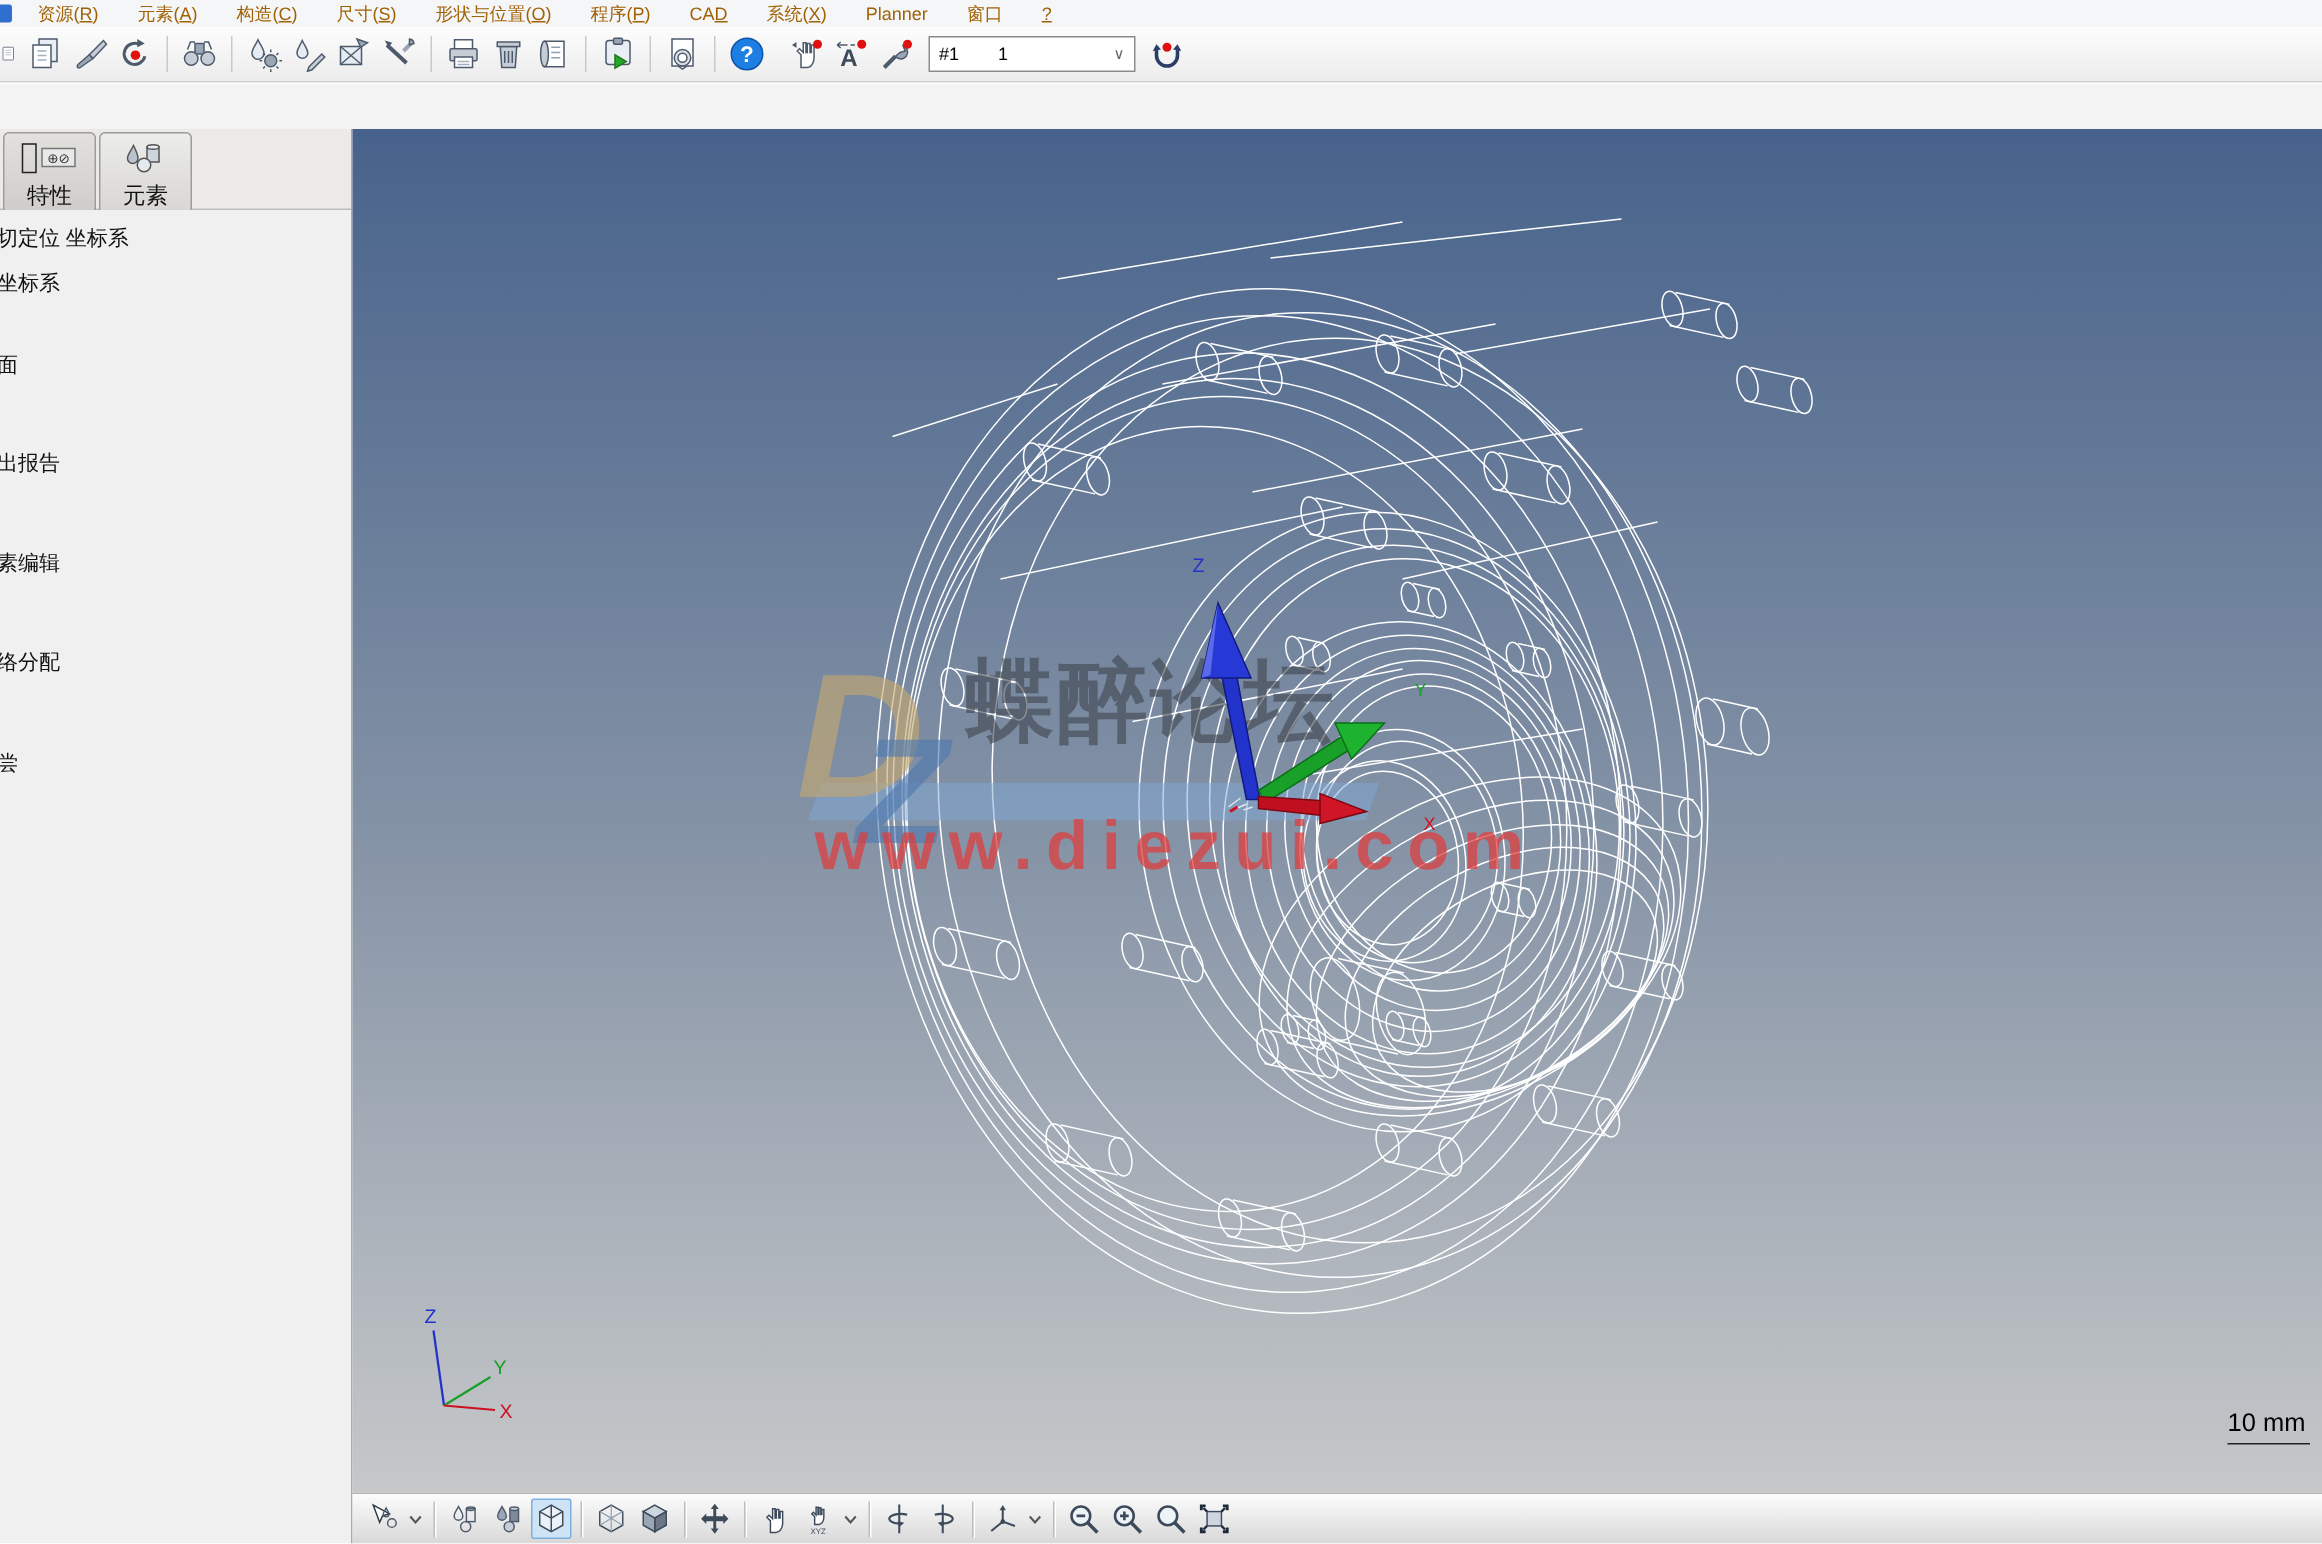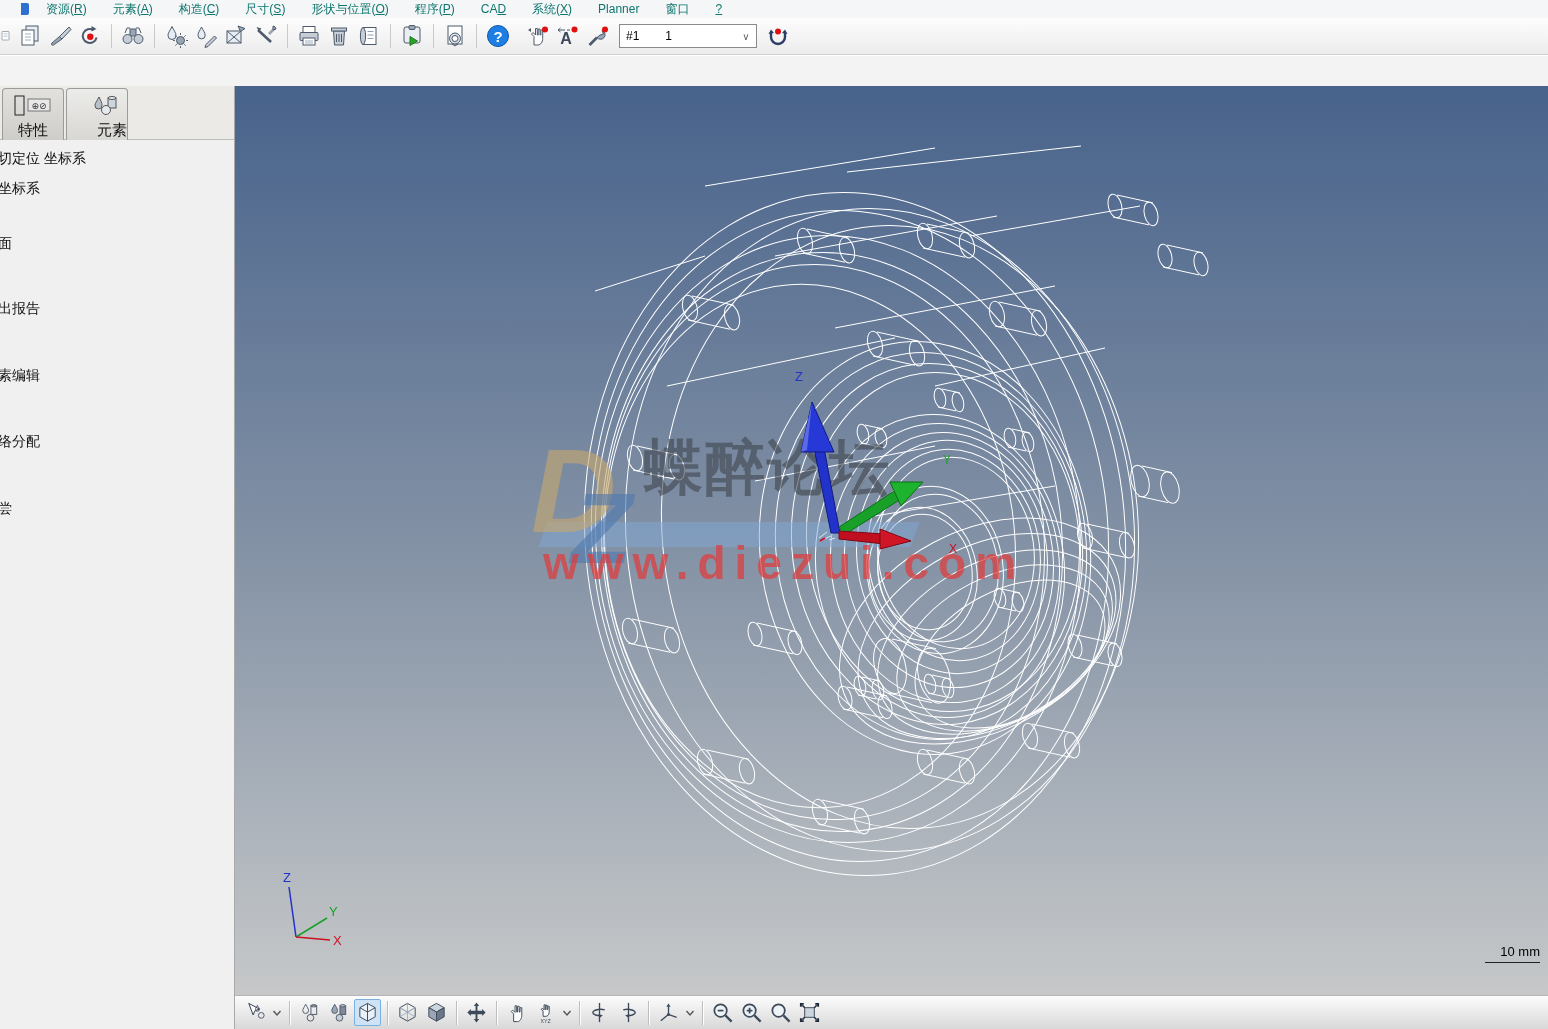--- a/index.html
+++ b/index.html
@@ -2,21 +2,21 @@
 <html><head>
 <meta charset="utf-8">
 <style>
   * { margin:0; padding:0; box-sizing:border-box; }
   html,body { width:1548px; height:1029px; overflow:hidden; background:#fff;
     font-family:"Liberation Sans","DejaVu Sans",sans-serif; }
   #app { position:relative; width:1548px; height:1029px; }
 
   
   #menubar { position:absolute; left:0; top:0; width:100%; height:18px;
-    background:#f5f6f7; display:flex; align-items:center; font-size:12px; color:#0f766e;padding-left:21px; }
+    background:#f5f6f7; display:flex; align-items:center; font-size:12px; color:#a16207; }
   .app-sliver { width:8px; height:12px; background:#2f6fd0; margin-right:4px; border-radius:0 2px 2px 0; }
   .menu-item { padding:0 13px 0 13px; white-space:nowrap; cursor:default; }
   .menu-item u { text-decoration:underline; }
 
   
   #toolbar { position:absolute; left:0; top:18px; width:100%; height:37px;
     background:linear-gradient(#fdfdfd,#ececec); border-bottom:1px solid #cfcfcf;
     display:flex; align-items:center; }
   .tbtn { width:28px; height:28px; display:flex; align-items:center; justify-content:center;
     margin:0 1px; border:1px solid transparent; border-radius:2px; }
@@ -33,21 +33,21 @@
   
   #substrip { position:absolute; left:0; top:56px; width:100%; height:30px; background:#f3f3f3; }
 
   
   #sidepanel { position:absolute; left:0; top:86px; width:235px; height:943px;
     background:#f0f0f0; border-right:1px solid #a9a9a9; }
   #tabs { display:flex; height:54px; padding-top:2px; border-bottom:1px solid #bdbdbd; background:#eceae6; }
   .tab { width:62px; height:52px; margin-left:2px; border:1px solid #9b9b9b; border-bottom:none;
     border-radius:4px 4px 0 0; background:linear-gradient(#e3e1dd,#cfcdc9);
     display:flex; flex-direction:column; align-items:center; justify-content:flex-start; padding-top:4px; }
-  .tab.sel { background:linear-gradient(#ececea,#d9d7d3);align-items:flex-end; }
+  .tab.sel { background:linear-gradient(#ececea,#d9d7d3); }
   .tab .lbl { font-size:15px; color:#111; margin-top:3px; }
   .tab .ticon { height:26px; display:flex; align-items:center; }
   #side-items { position:relative; height:887px; background:#f0f0f0; overflow:hidden;padding-left:13px; }
   .side-item { position:absolute; left:-2px; font-size:14px; color:#111; white-space:nowrap; }
 
   
   #viewport { position:absolute; left:235px; top:86px; width:1313px; height:909px;
     background:linear-gradient(#47628b 0%, #8593a6 52%, #c6c8c9 100%); overflow:hidden; }
   #wire { position:absolute; left:0; top:0; }
 
@@ -55,21 +55,21 @@
     background:#7fa8d4; opacity:.5; transform:skewX(-20deg); }
   .wm-d { position:absolute; left:296px; top:346px; font-size:118px; font-weight:bold;
     font-style:italic; color:#c8a96e; opacity:.6; line-height:1; }
   .wm-z { position:absolute; left:336px; top:392px; font-size:100px; font-weight:bold;
     font-style:italic; color:#4f7ab0; opacity:.62; line-height:1; }
   .wm-title { position:absolute; left:408px; top:352px; font-size:60px; font-weight:bold;
     color:#3f454d; opacity:.6; letter-spacing:2px; line-height:1; }
   .wm-url { position:absolute; left:308px; top:454px; font-size:46px; font-weight:bold;
     color:#e03c3c; opacity:.72; letter-spacing:9px; line-height:1; }
 
-  #scalebar { position:absolute; right:8px; bottom:32px; text-align:right; color:#000; font-size:13px; }
+  #scalebar { position:absolute; right:8px; bottom:32px; text-align:left; color:#000; font-size:17px; }
   #scalebar .line { width:55px; border-bottom:1px solid #222; margin-top:3px; margin-left:auto; }
 
   
   #btoolbar { position:absolute; left:235px; top:995px; width:1313px; height:34px;
     background:linear-gradient(#fcfcfc,#d8d8d8); border-top:1px solid #b5b5b5;
     display:flex; align-items:center; padding-left:6px; }
   .bbtn { width:27px; height:27px; display:flex; align-items:center; justify-content:center;
     border:1px solid transparent; border-radius:2px; margin:0 1px; }
   .bbtn svg { width:23px; height:23px; }
   .bbtn.sel { background:#cfe3f7; border-color:#7ab0e0; }

